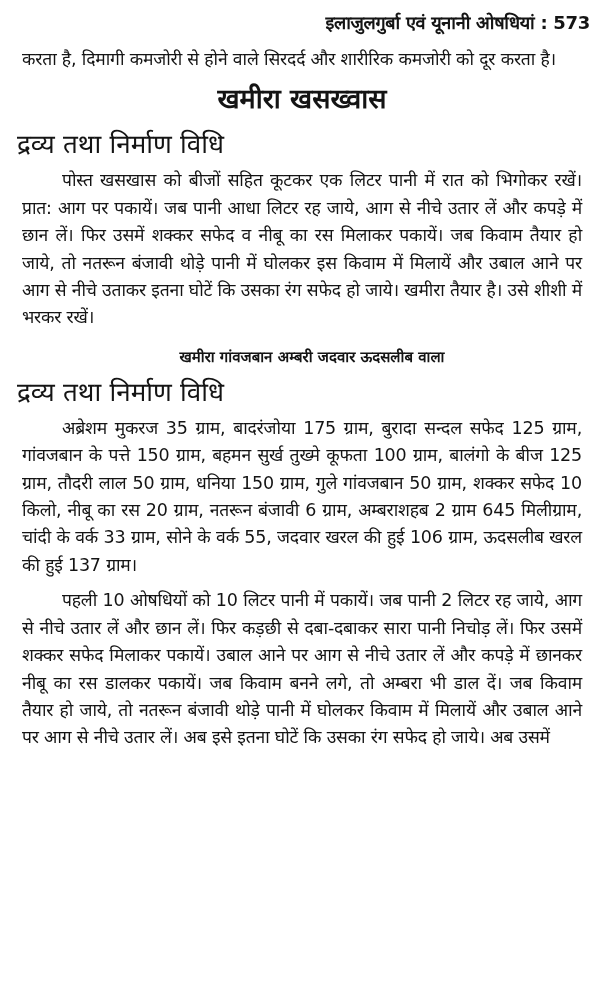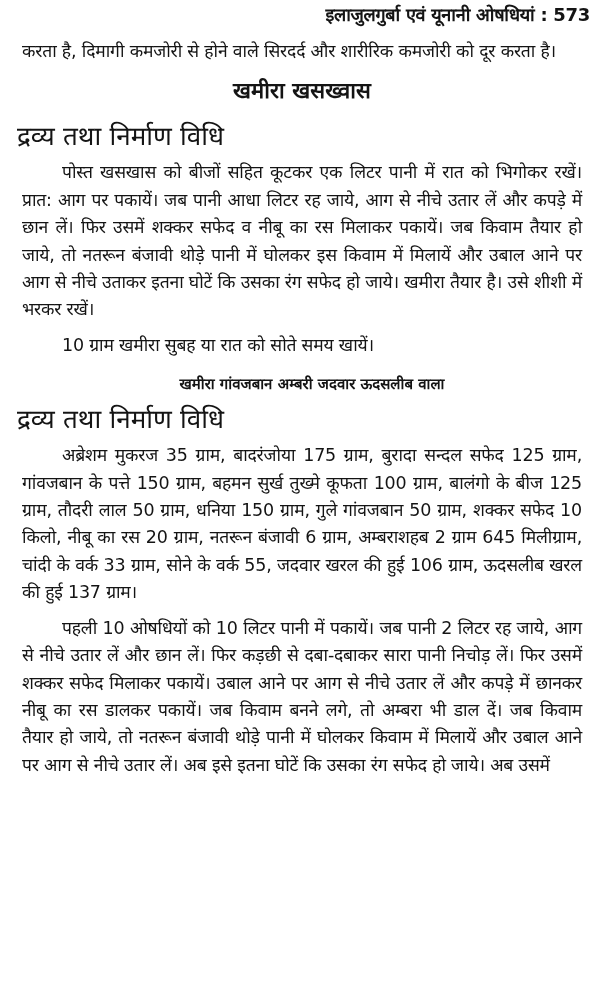--- a/index.html
+++ b/index.html
@@ -4,44 +4,43 @@
 <style>
   html, body { margin: 0; padding: 0; background: #ffffff; }
   body {
     width: 600px; height: 996px; overflow: hidden;
     font-family: "DejaVu Sans", sans-serif;
     color: #141414;
   }
   .page { position: relative; width: 600px; height: 996px; padding: 0 10px 0 14px; box-sizing: border-box; }
   .running-head {
     text-align: right; font-weight: bold; font-size: 18px; line-height: 30px;
-    padding-top: 0; letter-spacing: -0.3px;
+    padding-top: 8px; letter-spacing: -0.3px;
   }
   .para {
     font-size: 17.5px; line-height: 27.4px; text-align: justify; margin: 8px;
     letter-spacing: -0.2px;
   }
   .indent { text-indent: 40px; }
   .title {
-    text-align: center; font-weight: bold; font-size: 22px; line-height: 36px; margin: 4px 0 12px 0;
+    text-align: center; font-weight: bold; font-size: 27px; line-height: 36px; margin: 4px 0 12px 0;
   }
   .title2 { text-align: center; font-weight: bold; font-size: 15px; line-height: 34px; margin: 0; padding-left: 20px; }
   .subhead { font-weight: normal; font-size: 26px; line-height: 30px; margin: 3px; }
   .single { text-indent: 40px; }
 </style>
 </head>
 <body>
 
 <div class="page">
   <div class="running-head">इलाजुलगुर्बा एवं यूनानी ओषधियां : 573</div>
 
   <p class="para">करता है, दिमागी कमजोरी से होने वाले सिरदर्द और शारीरिक कमजोरी को दूर करता है।</p>
 
   <div class="title">खमीरा खसख्वास</div>
   <div class="subhead">द्रव्य तथा निर्माण विधि</div>
   <p class="para indent">पोस्त खसखास को बीजों सहित कूटकर एक लिटर पानी में रात को भिगोकर रखें। प्रात: आग पर पकायें। जब पानी आधा लिटर रह जाये, आग से नीचे उतार लें और कपड़े में छान लें। फिर उसमें शक्कर सफेद व नीबू का रस मिलाकर पकायें। जब किवाम तैयार हो जाये, तो नतरून बंजावी थोड़े पानी में घोलकर इस किवाम में मिलायें और उबाल आने पर आग से नीचे उताकर इतना घोटें कि उसका रंग सफेद हो जाये। खमीरा तैयार है। उसे शीशी में भरकर रखें।</p>
-  <p class="para single">10 ग्राम खमीरा सुबह या रात को सोते समय खायें।</p>
 
   <div class="title2">खमीरा गांवजबान अम्बरी जदवार ऊदसलीब वाला</div>
   <div class="subhead">द्रव्य तथा निर्माण विधि</div>
   <p class="para indent">अब्रेशम मुकरज 35 ग्राम, बादरंजोया 175 ग्राम, बुरादा सन्दल सफेद 125 ग्राम, गांवजबान के पत्ते 150 ग्राम, बहमन सुर्ख तुख्मे कूफता 100 ग्राम, बालंगो के बीज 125 ग्राम, तौदरी लाल 50 ग्राम, धनिया 150 ग्राम, गुले गांवजबान 50 ग्राम, शक्कर सफेद 10 किलो, नीबू का रस 20 ग्राम, नतरून बंजावी 6 ग्राम, अम्बराशहब 2 ग्राम 645 मिलीग्राम, चांदी के वर्क 33 ग्राम, सोने के वर्क 55, जदवार खरल की हुई 106 ग्राम, ऊदसलीब खरल की हुई 137 ग्राम।</p>
   <p class="para indent">पहली 10 ओषधियों को 10 लिटर पानी में पकायें। जब पानी 2 लिटर रह जाये, आग से नीचे उतार लें और छान लें। फिर कड़छी से दबा-दबाकर सारा पानी निचोड़ लें। फिर उसमें शक्कर सफेद मिलाकर पकायें। उबाल आने पर आग से नीचे उतार लें और कपड़े में छानकर नीबू का रस डालकर पकायें। जब किवाम बनने लगे, तो अम्बरा भी डाल दें। जब किवाम तैयार हो जाये, तो नतरून बंजावी थोड़े पानी में घोलकर किवाम में मिलायें और उबाल आने पर आग से नीचे उतार लें। अब इसे इतना घोटें कि उसका रंग सफेद हो जाये। अब उसमें</p>
 </div>
 
 </body></html>

